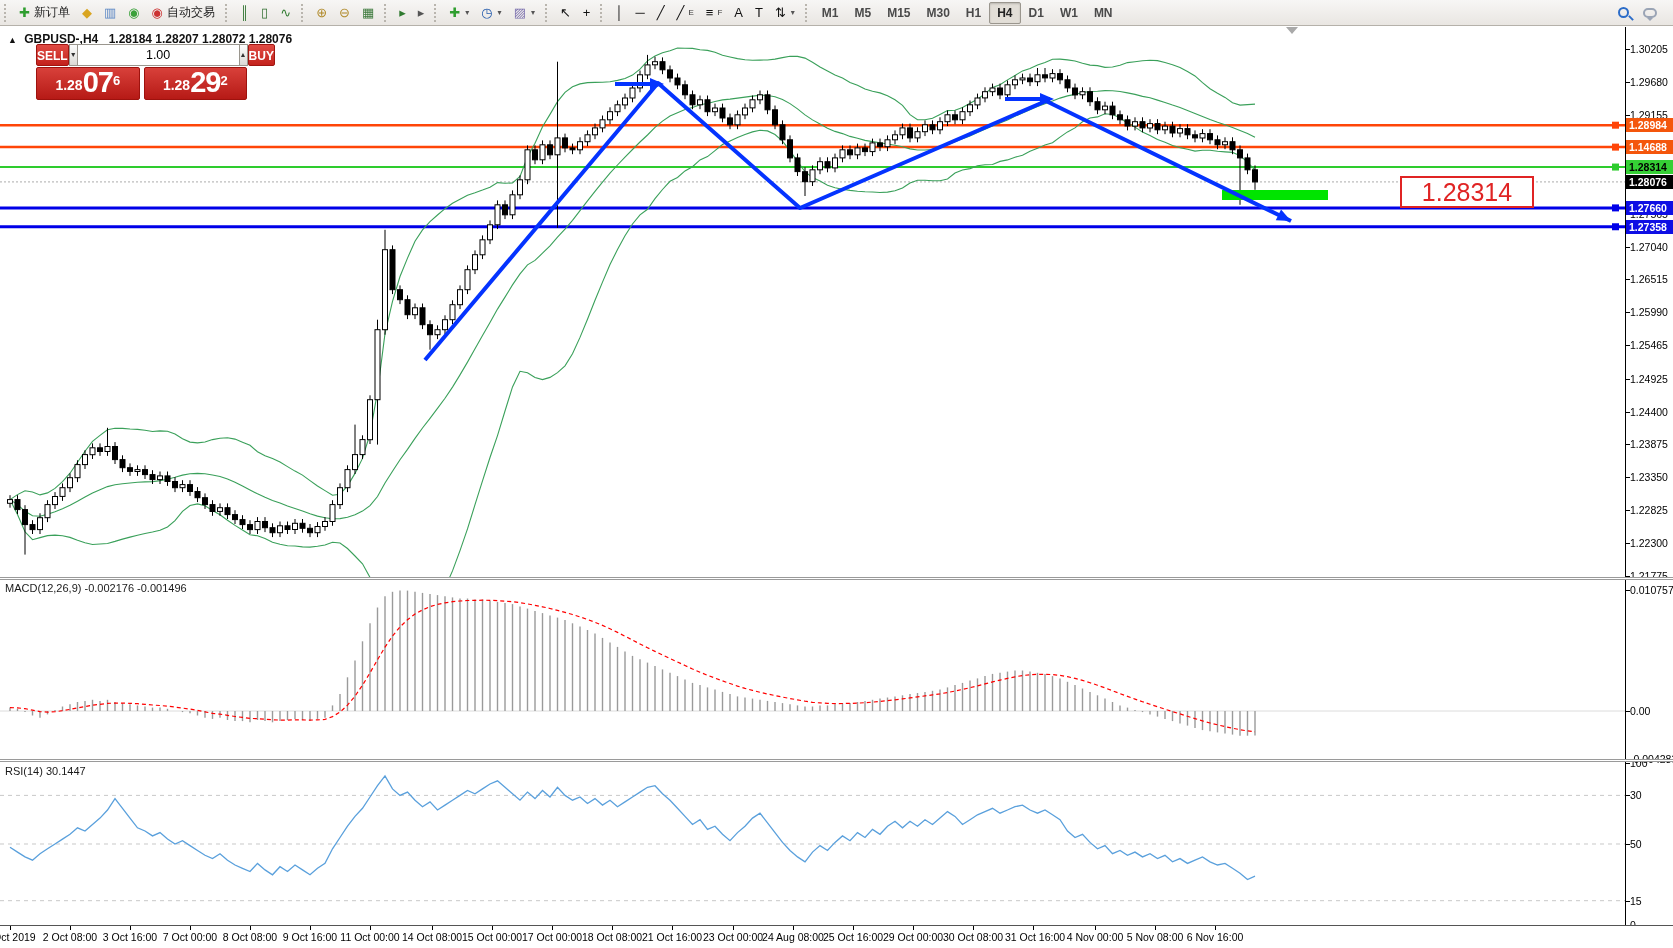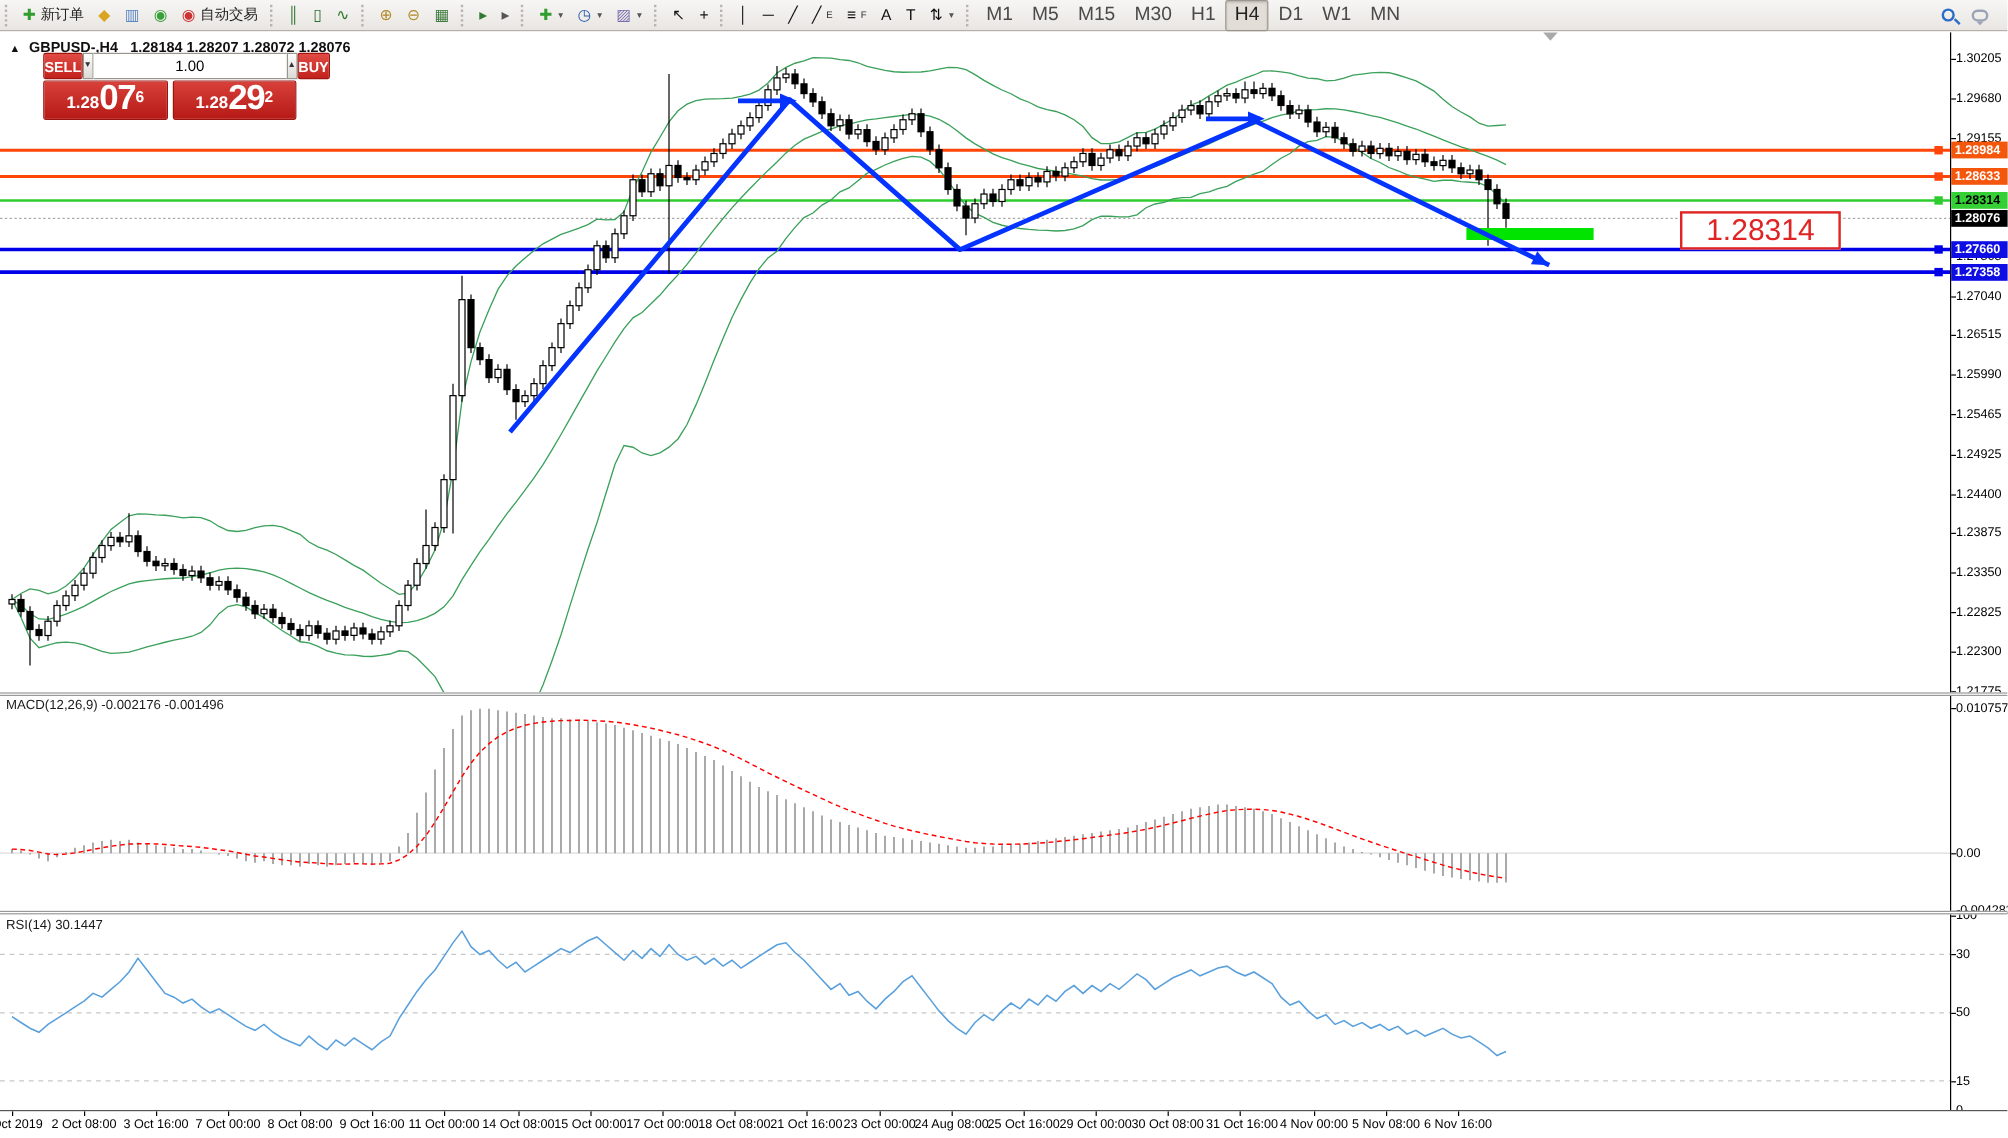--- a/index.html
+++ b/index.html
@@ -11,21 +11,21 @@
   #toolbar { position:absolute; left:0; top:0; width:1673px; height:26px;
     background:linear-gradient(#f7f6f5,#e9e6e2); border-bottom:1px solid #b5b1aa;
     display:flex; align-items:center; font-size:12px; color:#222; z-index:30; }
   .grip { width:7px; height:18px; margin:0 2px 0 4px;
     border-left:2px dotted #b9b5ae; }
   .tb-btn { display:flex; align-items:center; gap:4px; padding:2px 5px; height:22px;
     border:1px solid transparent; border-radius:2px; white-space:nowrap; cursor:default; }
   .tb-glyph { font-size:13px; line-height:13px; }
   .tb-sub { font-size:8px; vertical-align:sub; color:#333; }
   .tb-caret { font-size:8px; color:#555; margin-left:1px; }
-  .tf-btn { padding:3px 7px; font-size:16px; font-weight:normal; color:#4a4a4a;
+  .tf-btn { padding:3px 7px; font-size:12px; font-weight:bold; color:#4a4a4a;
     border:1px solid transparent; border-radius:2px; }
   .tf-btn.active { background:#e2ded7; border:1px solid #9a968e;
     box-shadow:inset 0 1px 2px rgba(0,0,0,.18); color:#222; }
   #tb-right { margin-left:auto; display:flex; align-items:center; gap:14px; padding-right:16px; }
   .mag { position:relative; width:11px; height:11px; border:2px solid #2b6cc8;
     border-radius:50%; display:inline-block; }
   .mag::after { content:""; position:absolute; left:8px; top:8px; width:6px; height:2px;
     background:#2b6cc8; transform:rotate(45deg); }
   .chat { position:relative; width:14px; height:10px; border:2px solid #9aa4b5;
     border-radius:5px; display:inline-block; }
@@ -837,21 +837,21 @@
             <span class="tick-label" style="top:730px">100</span>
         <span class="tick-mark" style="top:768px"></span>
             <span class="tick-label" style="top:762px">30</span>
         <span class="tick-mark" style="top:817px"></span>
             <span class="tick-label" style="top:811px">50</span>
         <span class="tick-mark" style="top:874px"></span>
             <span class="tick-label" style="top:868px">15</span>
         <span class="tick-mark" style="top:898px"></span>
             <span class="tick-label" style="top:892px">0</span>
         <span class="badge" style="top:91px;background:#f4560c;color:#ffffff">1.28984</span>
-        <span class="badge" style="top:113px;background:#f4560c;color:#ffffff">1.28633</span>
+        <span class="badge" style="top:113px;background:#f4560c;color:#ffffff">1.14688</span>
         <span class="badge" style="top:133px;background:#35d035;color:#000000">1.28314</span>
         <span class="badge" style="top:148px;background:#000000;color:#ffffff">1.28076</span>
         <span class="badge" style="top:174px;background:#0e0ee4;color:#ffffff">1.27660</span>
         <span class="badge" style="top:193px;background:#0e0ee4;color:#ffffff">1.27358</span>
       </div>
     <div id="time-axis">
         <span class="t-tick" style="left:10px"></span>
            <span class="t-label" style="left:10px">1 Oct 2019</span>
         <span class="t-tick" style="left:70px"></span>
            <span class="t-label" style="left:70px">2 Oct 08:00</span>

